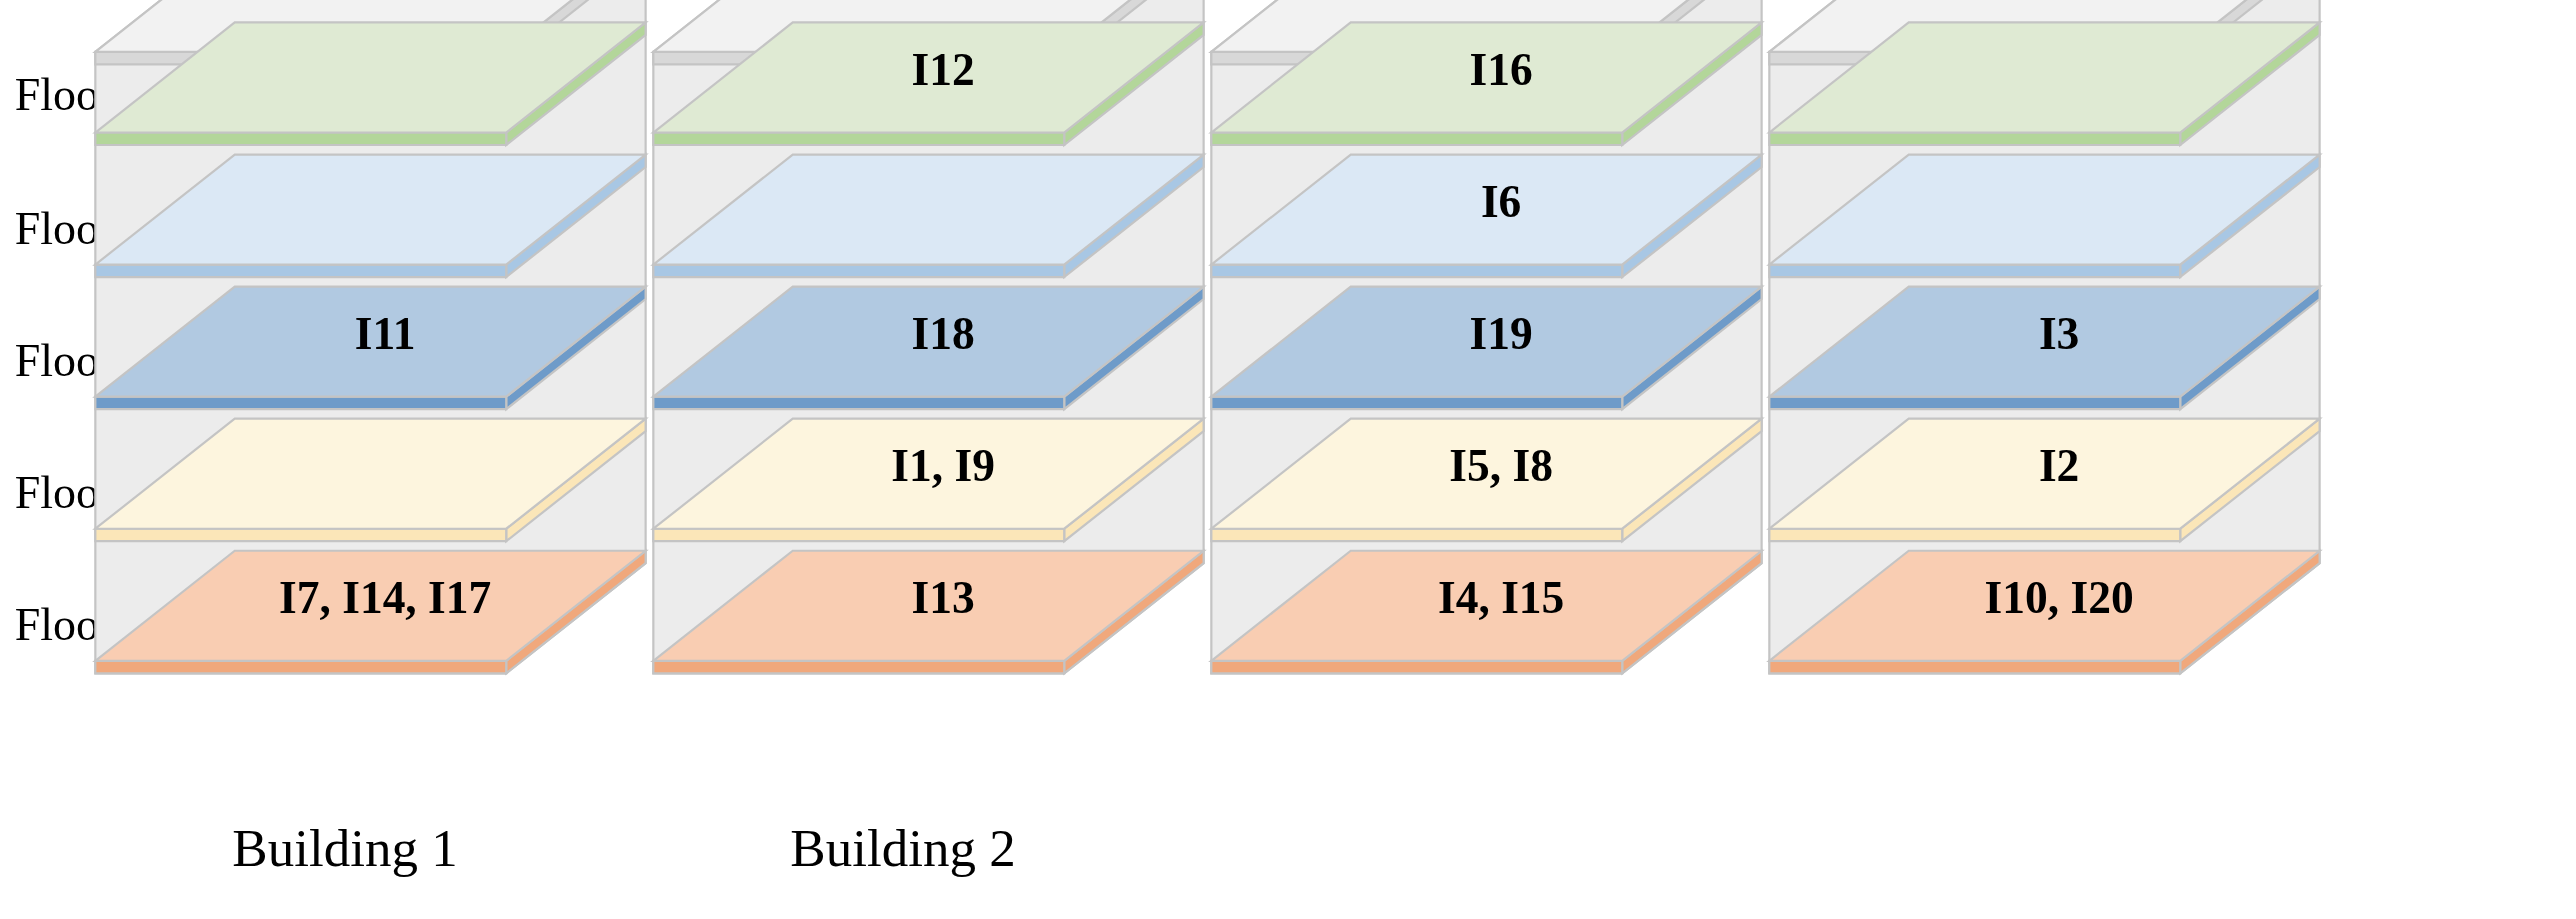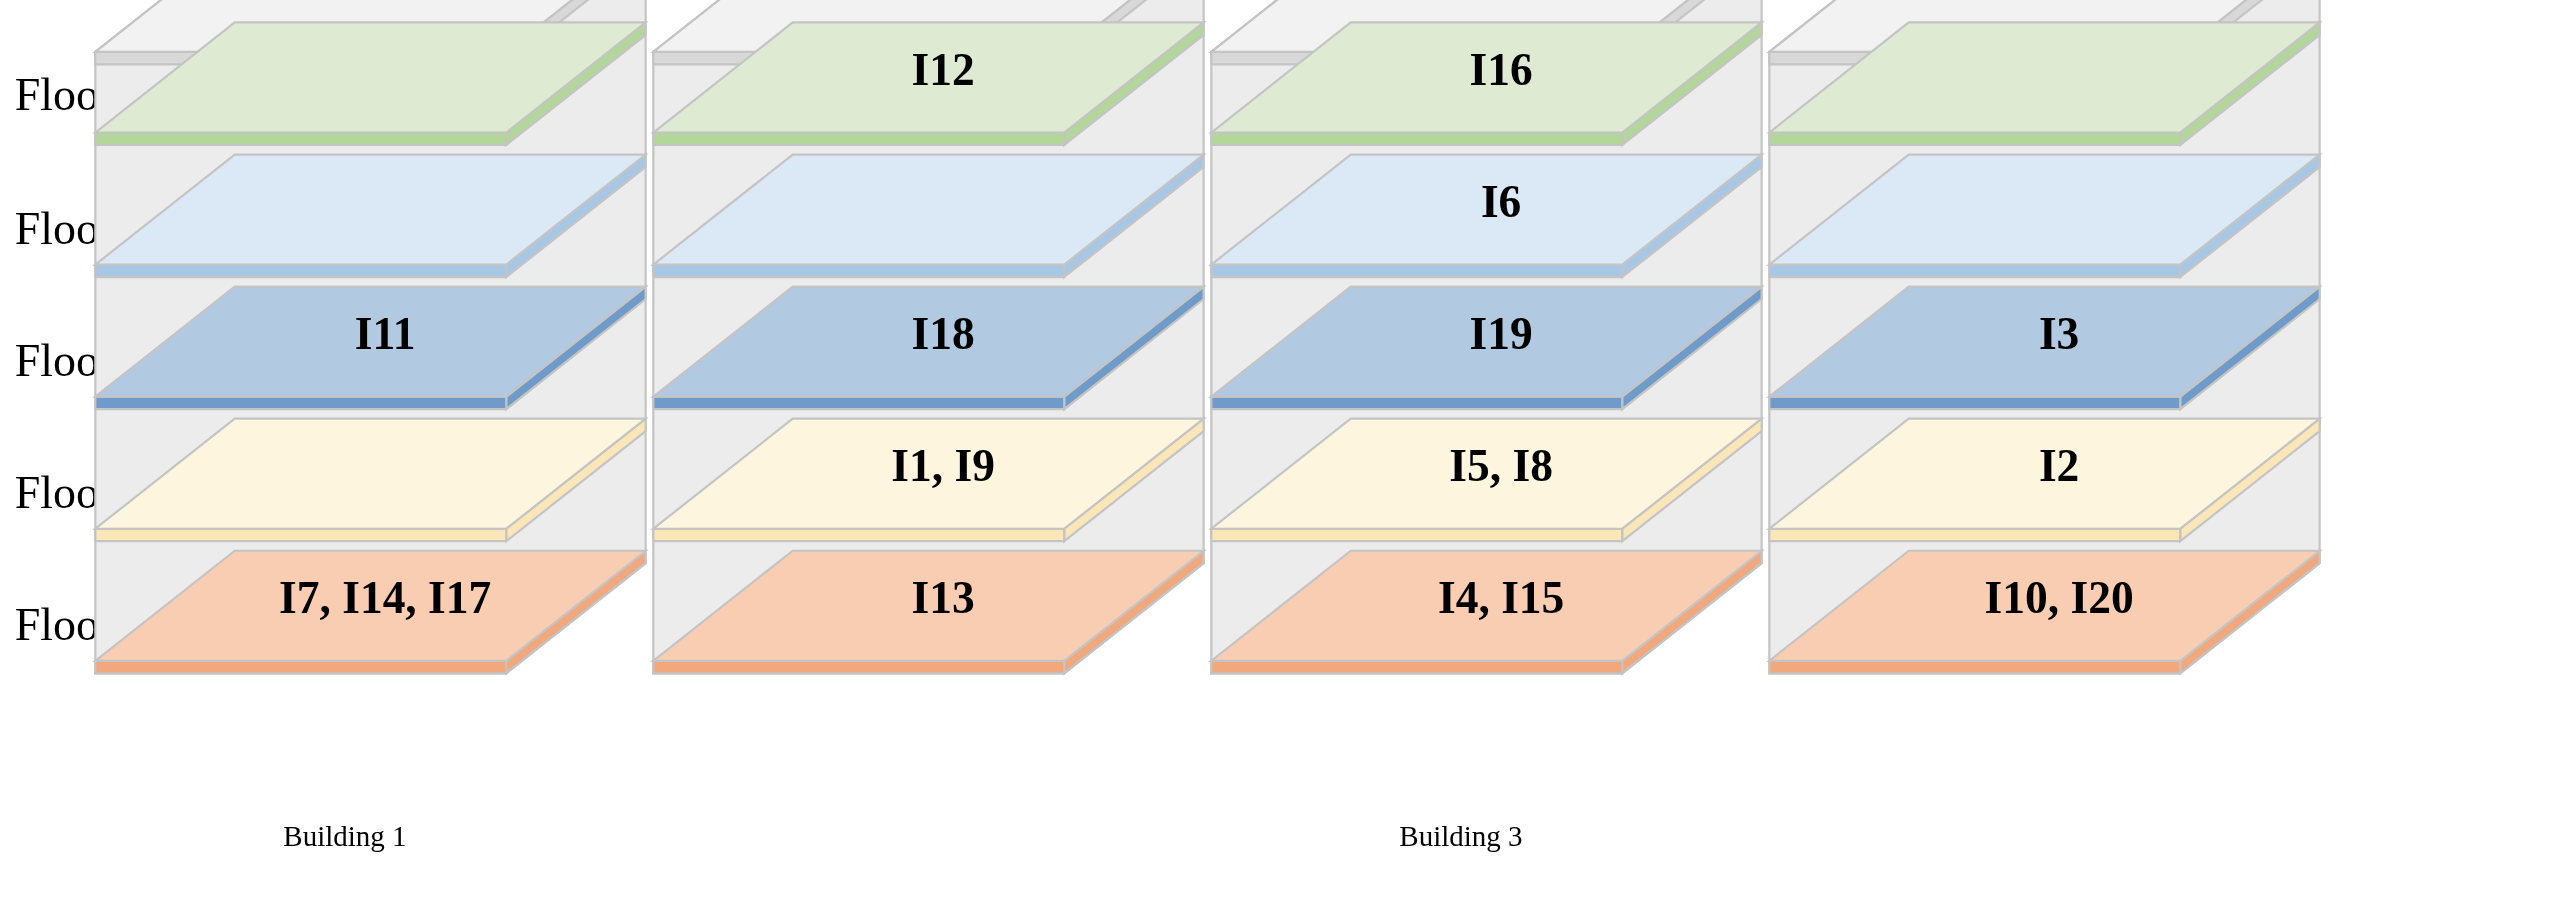--- a/index.html
+++ b/index.html
@@ -9,21 +9,21 @@
     position:absolute;
     font-family:"Liberation Serif","DejaVu Serif",serif;
     font-size:46px;
     color:#000000;
     white-space:nowrap;
     line-height:1;
   }
   .building-label{
     position:absolute;
     font-family:"Liberation Serif","DejaVu Serif",serif;
-    font-size:29px;
+    font-size:53px;
     color:#000000;
     white-space:nowrap;
     text-align:center;
     line-height:1;
   }
   .bld{position:absolute;top:0;width:631px;height:808px;}
   .bld svg{display:block;width:631px;height:808px;overflow:visible;}
   .slab-text{
     font-family:"Liberation Serif","DejaVu Serif",serif;
     font-size:62px;
@@ -196,16 +196,16 @@
         </g>
         <g>
           <polygon points="570,180 760,30 760,47 570,197" fill="#b3d69a" stroke="#c4c4c4" stroke-width="3"></polygon>
           <polygon points="10,180 570,180 570,197 10,197" fill="#b3d69a" stroke="#c4c4c4" stroke-width="3"></polygon>
           <polygon points="10,180 200,30 760,30 570,180" fill="#dfead3" stroke="#c4c4c4" stroke-width="3"></polygon>
         </g>
       </svg>
     </div>
 
   <div class="building-label" style="left:88px;top:822px;width:514px;">Building 1</div>
-  <div class="building-label" style="left:1204px;top:822px;width:514px;">Building 3</div>
+  <div class="building-label" style="left:646px;top:822px;width:514px;">Building 2</div>
 
 </div>
 
 
 </body></html>

